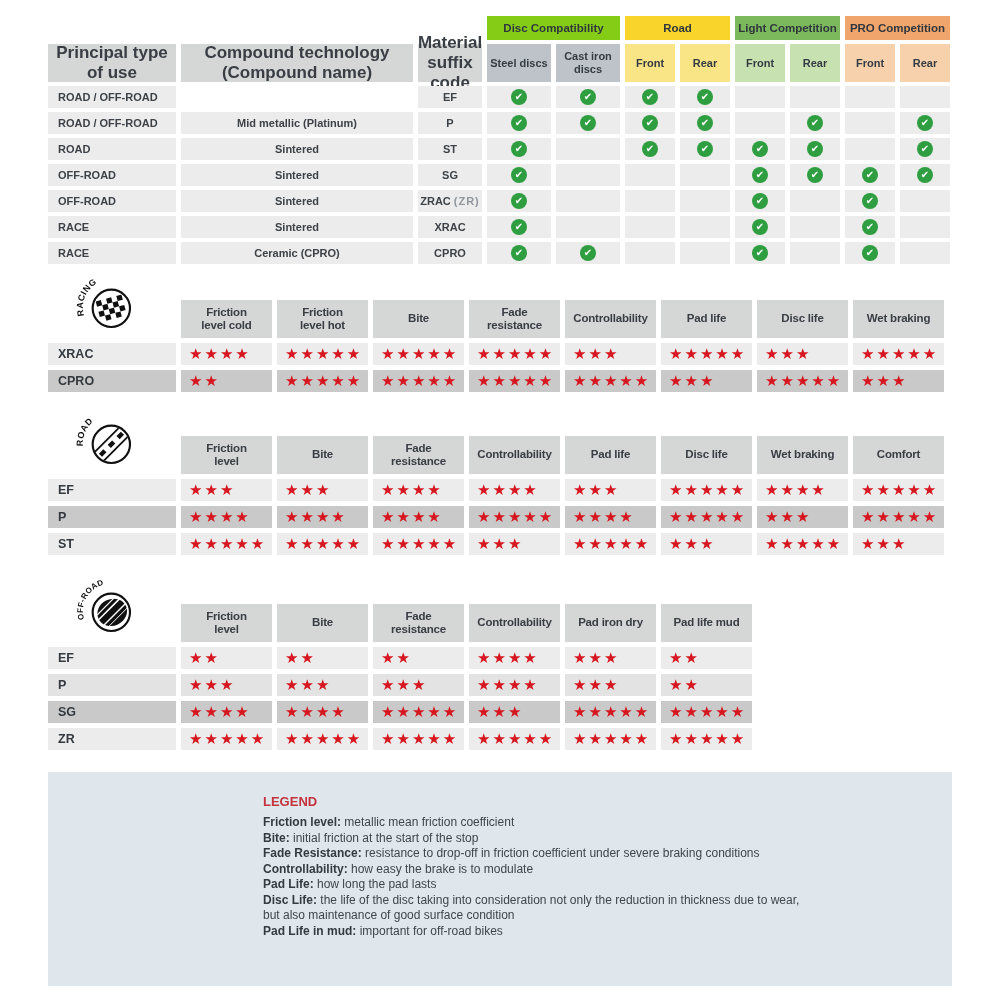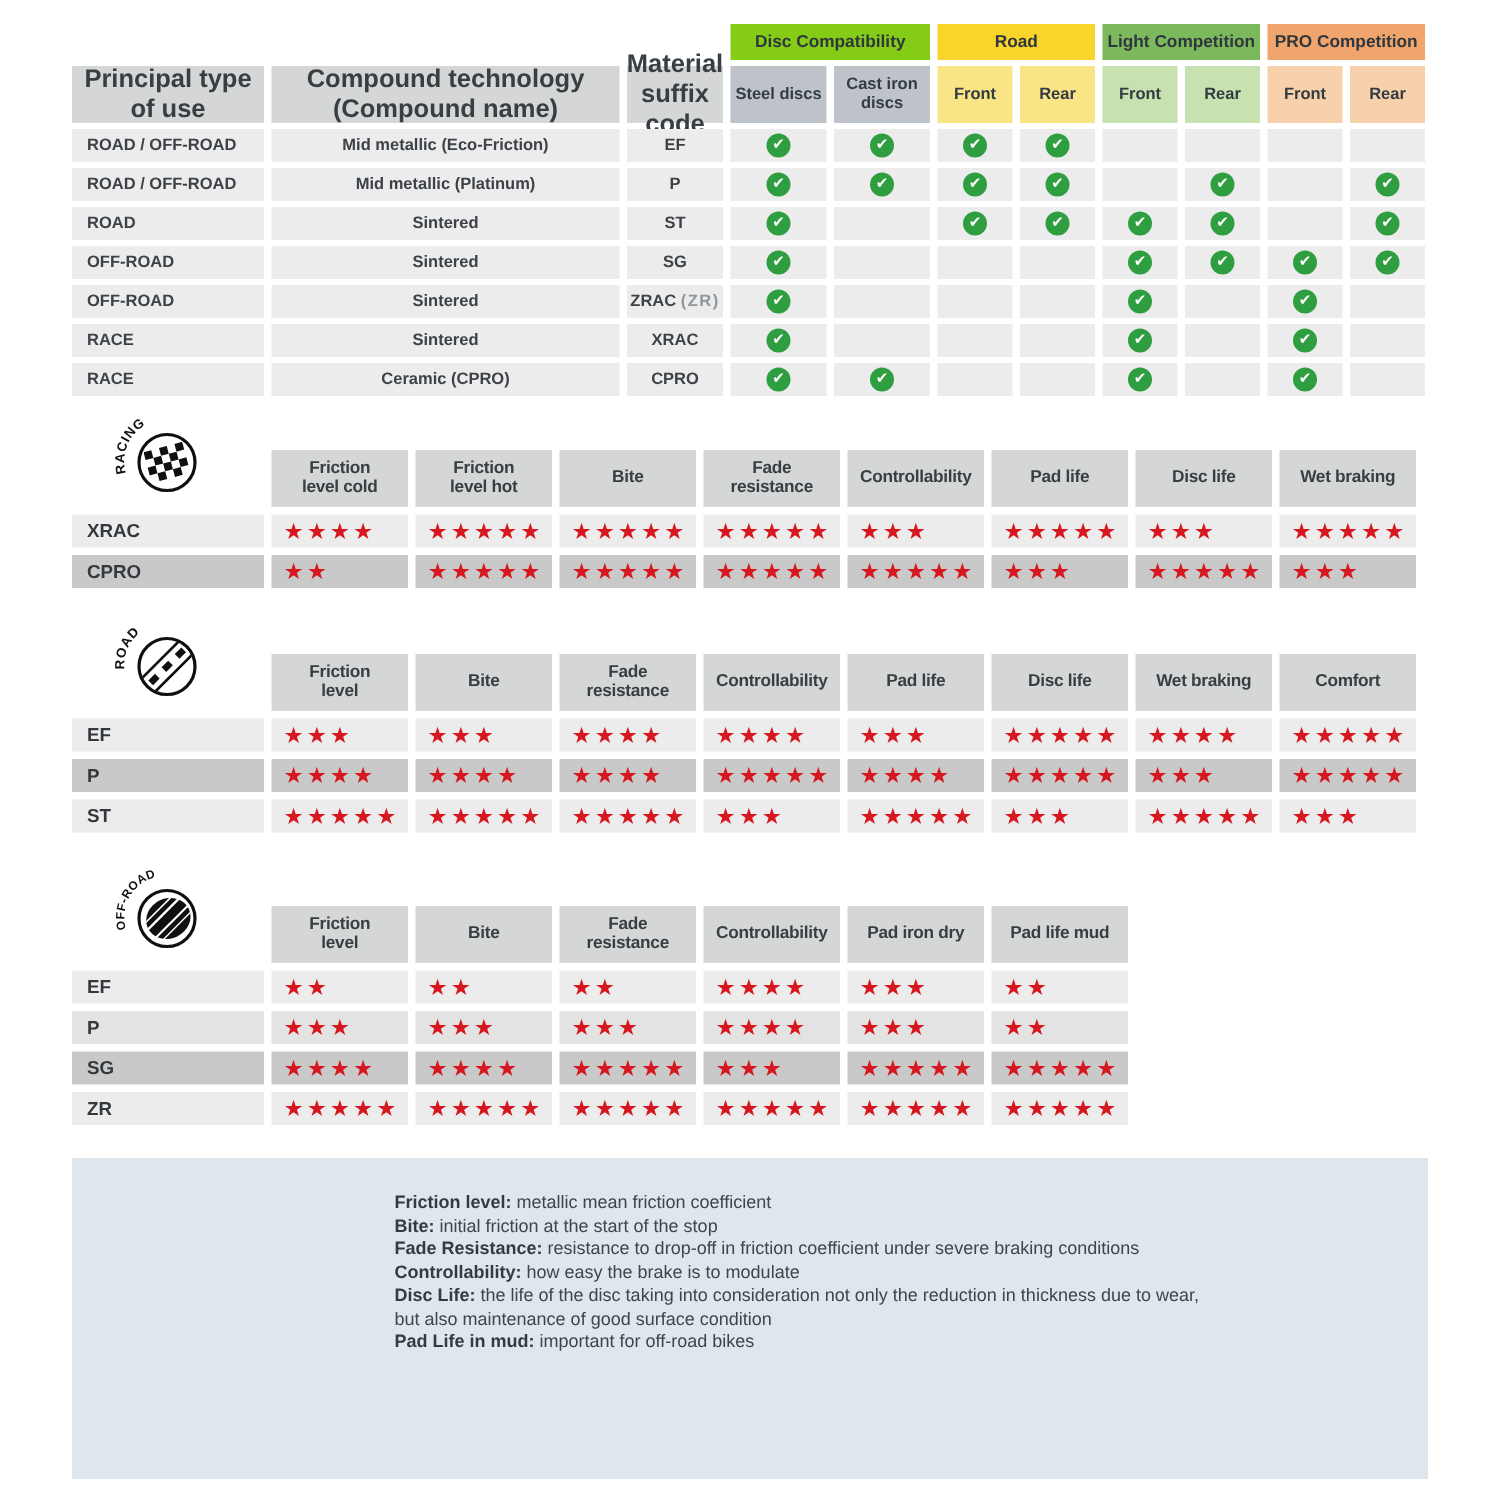--- a/index.html
+++ b/index.html
@@ -62,21 +62,20 @@
 suffix code</div>
       <div class="sh" style="grid-row:2;grid-column:4;background:#bdc3c9">Steel discs</div>
       <div class="sh" style="grid-row:2;grid-column:5;background:#bdc3c9">Cast iron discs</div>
       <div class="sh" style="grid-row:2;grid-column:6;background:#f9e486">Front</div>
       <div class="sh" style="grid-row:2;grid-column:7;background:#f9e486">Rear</div>
       <div class="sh" style="grid-row:2;grid-column:8;background:#c7e1b0">Front</div>
       <div class="sh" style="grid-row:2;grid-column:9;background:#c7e1b0">Rear</div>
       <div class="sh" style="grid-row:2;grid-column:10;background:#f7d1ac">Front</div>
       <div class="sh" style="grid-row:2;grid-column:11;background:#f7d1ac">Rear</div>
       <div class="cell use" style="grid-row:3;grid-column:1">ROAD / OFF-ROAD</div>
-      <div class="cell tech" style="grid-row:3;grid-column:2">Mid metallic (Eco-Friction)</div>
       <div class="cell code" style="grid-row:3;grid-column:3">
         <span>EF</span>
       </div>
       <div class="cell chk" style="grid-row:3;grid-column:4">
         <span class="check" style="background:#2f9e41">✔</span>
       </div>
       <div class="cell chk" style="grid-row:3;grid-column:5">
         <span class="check" style="background:#2f9e41">✔</span>
       </div>
       <div class="cell chk" style="grid-row:3;grid-column:6">
@@ -529,24 +528,26 @@
         <div class="rcell shade-light" style="grid-row:5;grid-column:6">
           <span class="stars" style="color:#d6171f">★★★★★</span>
         </div>
         <div class="rcell shade-light" style="grid-row:5;grid-column:7">
           <span class="stars" style="color:#d6171f">★★★★★</span>
         </div>
       </div>
   </section>
 
   <div class="legend">
+    <div class="legend-title">LEGEND</div>
     <div id="legend-items">
         <div class="litem"><span class="lterm">Friction level: </span><span class="ldesc">metallic mean friction coefficient</span></div>
         <div class="litem"><span class="lterm">Bite: </span><span class="ldesc">initial friction at the start of the stop</span></div>
         <div class="litem"><span class="lterm">Fade Resistance: </span><span class="ldesc">resistance to drop-off in friction coefficient under severe braking conditions</span></div>
         <div class="litem"><span class="lterm">Controllability: </span><span class="ldesc">how easy the brake is to modulate</span></div>
+        <div class="litem"><span class="lterm">Pad Life: </span><span class="ldesc">how long the pad lasts</span></div>
         <div class="litem"><span class="lterm">Disc Life: </span><span class="ldesc">the life of the disc taking into consideration not only the reduction in thickness due to wear,</span></div>
         <div class="litem"><span class="ldesc">but also maintenance of good surface condition</span></div>
         <div class="litem"><span class="lterm">Pad Life in mud: </span><span class="ldesc">important for off-road bikes</span></div>
       </div>
   </div>
 
 </div>
 
 </body></html>

